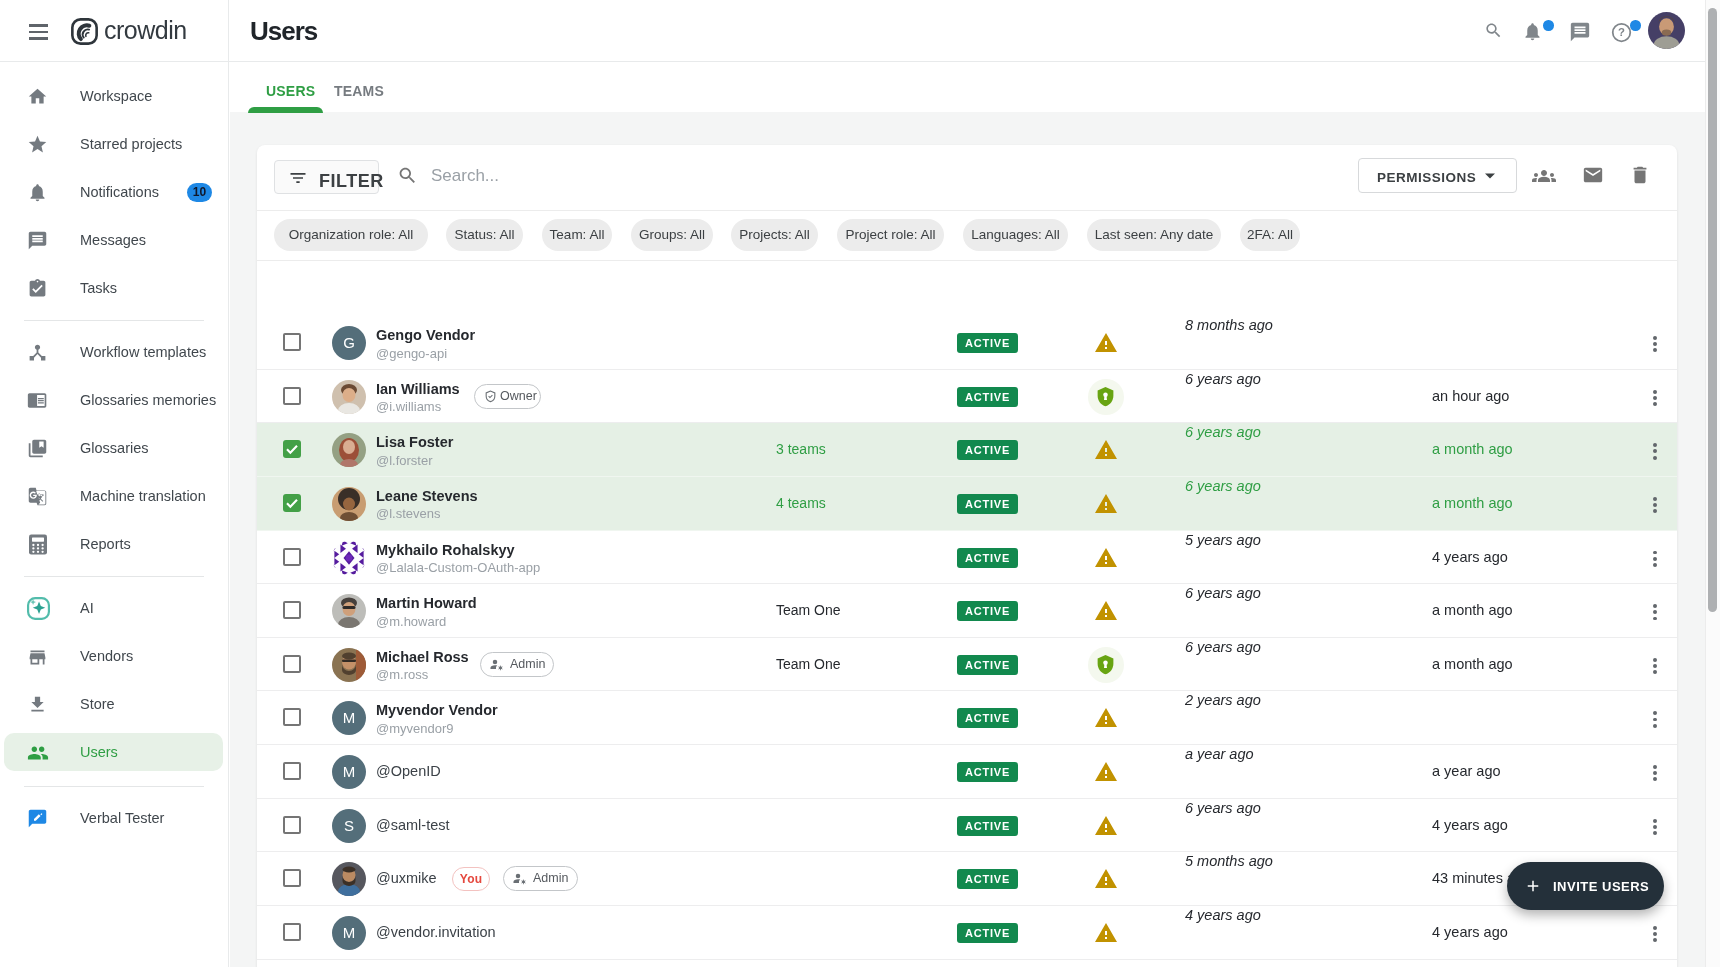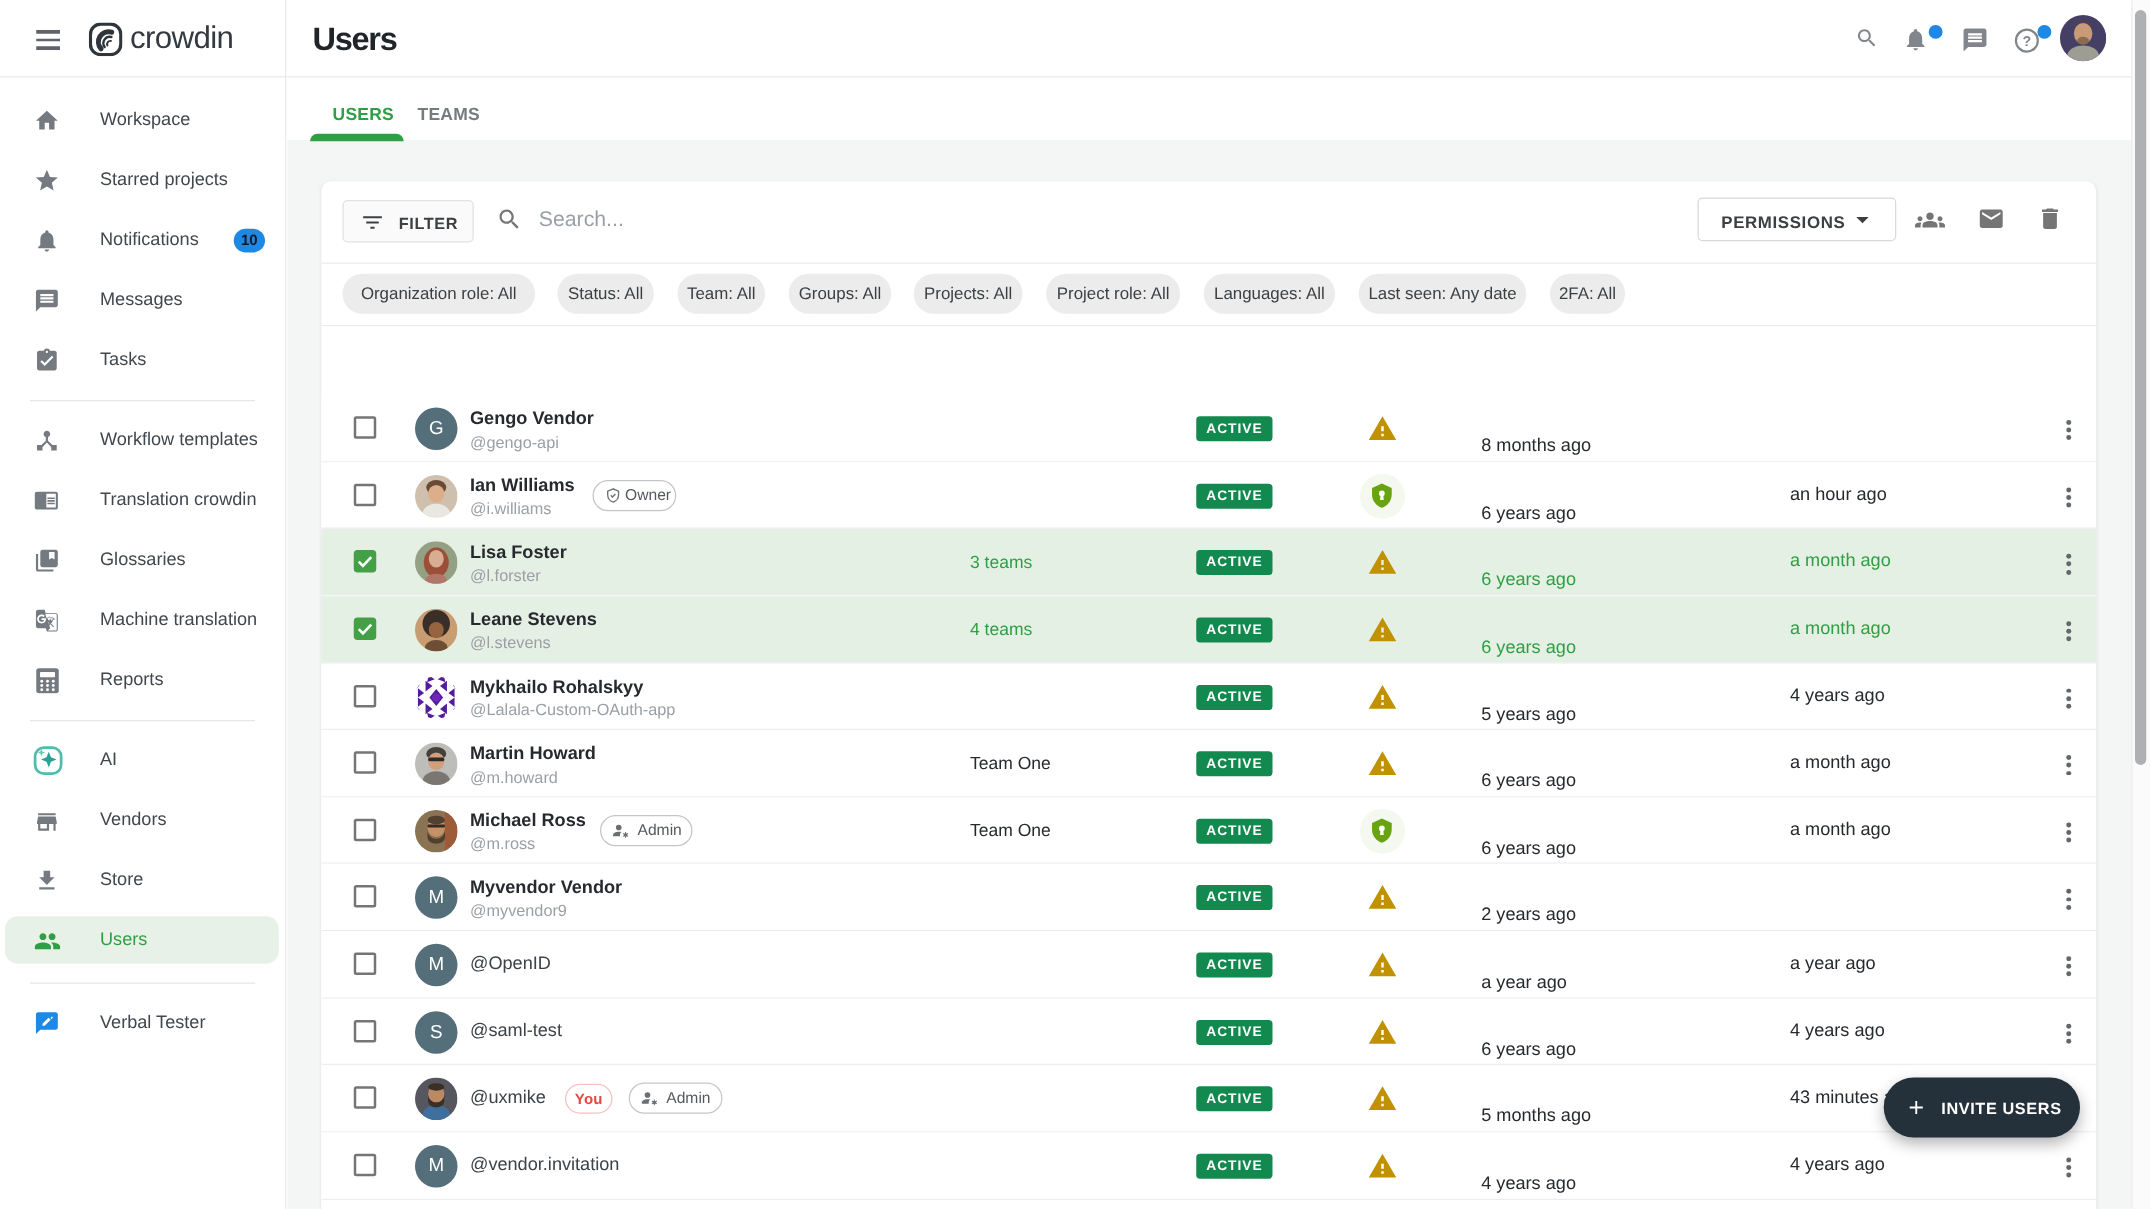--- a/index.html
+++ b/index.html
@@ -11,21 +11,21 @@
 #title { left:250px; top:16px; font-size:26px; font-weight:700; color:#20252a; letter-spacing:-1px; z-index:6; }
 
 #tab-users { left:266px; top:82.5px; font-size:14px; font-weight:700; color:#2f9e44; letter-spacing:0.2px; }
 #tab-teams { left:334px; top:82.5px; font-size:14px; font-weight:700; color:#767b80; letter-spacing:0.2px; }
 #tab-underline { left:248px; top:106.5px; width:75px; height:6px; background:#2f9e44; border-radius:6px 6px 0 0; }
 #graybg { left:230px; top:112px; width:1490px; height:855px; background:#f4f5f5; }
 
 #card { left:257px; top:145px; width:1420px; height:830px; background:#fff; border-radius:8px; box-shadow:0 1px 3px rgba(0,0,0,0.09); z-index:2; }
 .toolbar-border { left:0; top:65px; width:1420px; height:1px; background:#ececec; }
 #filterbtn { left:17px; top:15px; width:105px; height:34px; border:1px solid #dfe1e3; background:#fafafa; border-radius:4px; }
-#filterbtn span { position:absolute; left:44px; top:10px; font-size:13px; font-weight:700; color:#3c4043; letter-spacing:0.5px; }
+#filterbtn span { position:absolute; left:44px; top:10px; font-size:18px; font-weight:700; color:#3c4043; letter-spacing:0.5px; }
 #searchph { left:174px; top:21px; font-size:17px; color:#9aa0a6; }
 #permbtn { left:1101px; top:13px; width:159px; height:35px; border:1px solid #d7d9db; background:#fff; border-radius:4px; }
 #permbtn span { position:absolute; left:18px; top:11px; font-size:13.5px; font-weight:700; color:#3c4043; letter-spacing:0.5px; }
 
 #chiprow { left:0; top:66px; width:1420px; height:50px; border-bottom:1px solid #ececec;padding-left:36px; }
 .chip { position:absolute; top:8px; height:32px; background:#ececec; border-radius:16px; color:#3c4043; font-size:13.5px; line-height:32px; text-align:center; }
 
 #thead { left:0; top:117px; width:1420px; height:53px; border-bottom:1px solid #ececec; }
 .hcell { position:absolute; top:18px; font-size:13.5px; color:#6e7379; }
 
@@ -37,21 +37,21 @@
 .cbh::after { content:""; position:absolute; left:4px; top:7.5px; width:10px; height:2.6px; background:#fff; }
 .cbc { position:absolute; left:26px; top:17px; width:18px; height:18px; border-radius:3px; background:#43a047; }
 .av { position:absolute; left:75px; top:10px; width:34px; height:34px; border-radius:50%; overflow:hidden; }
 .avl { position:absolute; left:75px; top:10px; width:34px; height:34px; border-radius:50%; background:#546e7a; color:#fff; font-size:15px; line-height:34px; text-align:center; }
 .nm { position:absolute; left:119px; top:11px; font-size:14.5px; font-weight:700; color:#26292e; }
 .un { position:absolute; left:119px; top:29.5px; font-size:13px; color:#9aa0a6; }
 .sn { position:absolute; left:119px; top:18px; font-size:14.5px; color:#3c4248; }
 .teams { position:absolute; left:519px; top:18px; font-size:14px; color:#26292e; }
 .teams.grn { color:#2f9e44; }
 .badge { position:absolute; left:700px; top:17px; height:20px; background:#12894e; border-radius:3px; color:#fff; font-size:11px; font-weight:700; letter-spacing:0.8px; line-height:20px; padding:0 8px; }
-.joined { position:absolute; left:928px; top:33px; font-size:14.5px; color:#26292e; }
+.joined { position:absolute; left:928px; top:1px; font-size:14.5px; color:#26292e;font-style:italic; }
 .seen { position:absolute; left:1175px; top:18px; font-size:14.5px; color:#26292e; }
 .sel .joined, .sel .seen { color:#2f9e44; }
 .dots { position:absolute; left:1396px; top:20px; width:4px; }
 .dots div { width:3.9px; height:3.9px; border-radius:50%; background:#63676c; margin-bottom:2.3px; }
 .rchip { position:absolute; top:14px; height:25px; border:1px solid #c3c6c9; border-radius:13px; font-size:12.5px; color:#55595e; line-height:23px; }
 .youchip { position:absolute; top:15px; height:24px; border:1px solid #f3c2c0; border-radius:12px; font-size:12px; font-weight:700; color:#e5483e; line-height:22px; text-align:center; letter-spacing:0.2px; }
 
 #invite { left:1507px; top:862px; width:157px; height:48px; border-radius:24px; background:#24303a; box-shadow:0 5px 12px rgba(0,0,0,0.3); z-index:10; }
 #invite span { position:absolute; left:46px; top:17px; font-size:13px; font-weight:700; color:#fff; letter-spacing:0.5px; }
 
@@ -129,21 +129,21 @@
   </svg>
 <div class="abs nav-tx" style="top:280px;z-index:6;">Tasks</div>
 <div class="abs divider" style="top:320px;z-index:6;"></div>
 <svg class="abs" style="left:27px;top:342px;z-index:6;" width="21" height="21" viewBox="0 0 24 24">
     <path fill="#747a80" d="M17 16l-4-4V8.82C14.16 8.4 15 7.3 15 6c0-1.66-1.34-3-3-3S9 4.34 9 6c0 1.3.84 2.4 2 2.82V12l-4 4H3v5h5v-3.05l4-4.2 4 4.2V21h5v-5h-4z"></path>
   </svg>
 <div class="abs nav-tx" style="top:344px;z-index:6;">Workflow templates</div>
 <svg class="abs" style="left:27px;top:390px;z-index:6;" width="21" height="21" viewBox="0 0 24 24">
     <path fill="#747a80" d="M21 4H3c-1.1 0-2 .9-2 2v13c0 1.1.9 2 2 2h18c1.1 0 2-.9 2-2V6c0-1.1-.9-2-2-2zm0 15h-9V6h9v13zm-8-9.5h7V11h-7zm0 2.5h7v1.5h-7zm0 2.5h7V16h-7z" transform="scale(0.96)"></path>
   </svg>
-<div class="abs nav-tx" style="top:392px;z-index:6;">Translation crowdin</div>
+<div class="abs nav-tx" style="top:392px;z-index:6;">Glossaries memories</div>
 <svg class="abs" style="left:27px;top:438px;z-index:6;" width="21" height="21" viewBox="0 0 24 24">
     <path fill="#747a80" d="M4 6H2v14c0 1.1.9 2 2 2h14v-2H4V6zm16-4H8c-1.1 0-2 .9-2 2v12c0 1.1.9 2 2 2h12c1.1 0 2-.9 2-2V4c0-1.1-.9-2-2-2zm-1 9l-2.5-1.5L14 11V4h5v7z"></path>
   </svg>
 <div class="abs nav-tx" style="top:440px;z-index:6;">Glossaries</div>
 <svg class="abs" style="left:27px;top:486px;z-index:6;" width="21" height="21" viewBox="0 0 24 24">
     <path fill="#747a80" d="M20 5h-9.12L10 2H4c-1.1 0-2 .9-2 2v13c0 1.1.9 2 2 2h7l1 3h8c1.1 0 2-.9 2-2V7c0-1.1-.9-2-2-2zM7.17 14.59c-2.25 0-4.09-1.83-4.09-4.09s1.83-4.09 4.09-4.09c1.1 0 2.15.43 2.93 1.21l.03.03-1.11 1.07-.03-.03c-.48-.45-1.13-.7-1.82-.7-1.38 0-2.51 1.15-2.51 2.51s1.13 2.51 2.51 2.51c1.17 0 2.05-.59 2.35-1.61h-2.4v-1.5h4.04l.01.12c.02.18.04.36.04.52 0 2.23-1.59 4.05-4.04 4.05zM13.2 12.88c.33.6.74 1.18 1.19 1.7-.2.1-.4.2-.59.29l-.6-1.99zm.83-.86c-.77-.89-1.38-1.9-1.8-2.93h5.8c-.24.94-.85 1.99-1.67 2.93-.76-.87-1.25-1.73-1.25-1.73s-.5.86-1.08 1.73zM21 20c0 .55-.45 1-1 1h-7l2-2-.81-2.77.92-.92L17.79 18l.73-.73-2.71-2.68c.9-1.03 1.6-2.25 1.92-3.47H19v-1.3h-4.37v-1.3h-1.3v1.3h-1.61l-1.2-4.02H20c.55 0 1 .45 1 1v14z"></path>
   </svg>
 <div class="abs nav-tx" style="top:488px;z-index:6;">Machine translation</div>
 <svg class="abs" style="left:28px;top:534px;z-index:6;" width="20" height="21" viewBox="0 0 20 21">
     <rect x="1" y="0.5" width="18" height="20" rx="2.2" fill="#747a80"></rect>

